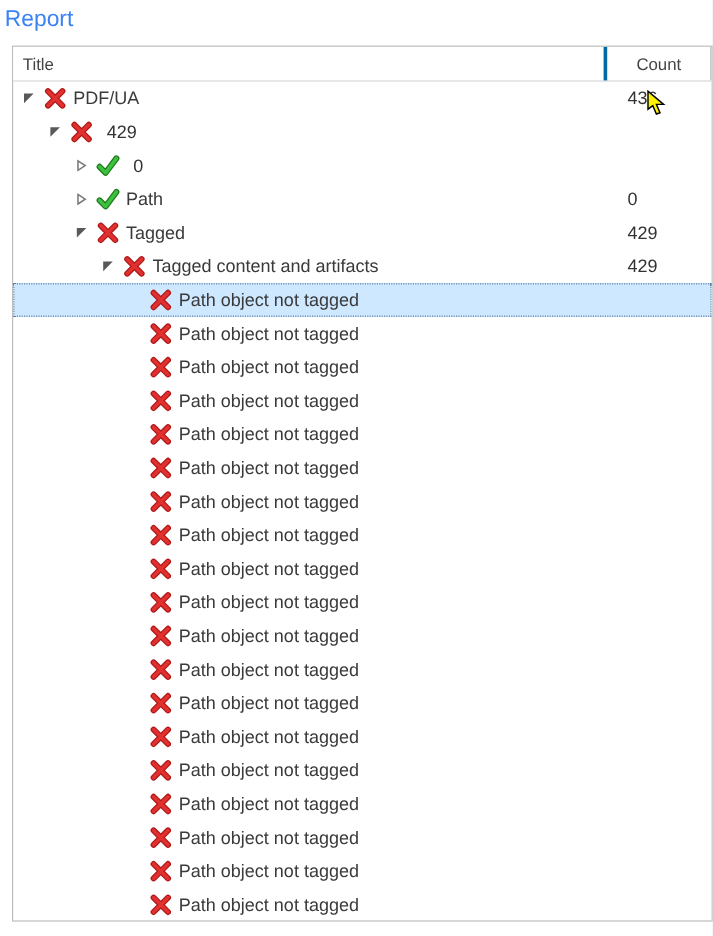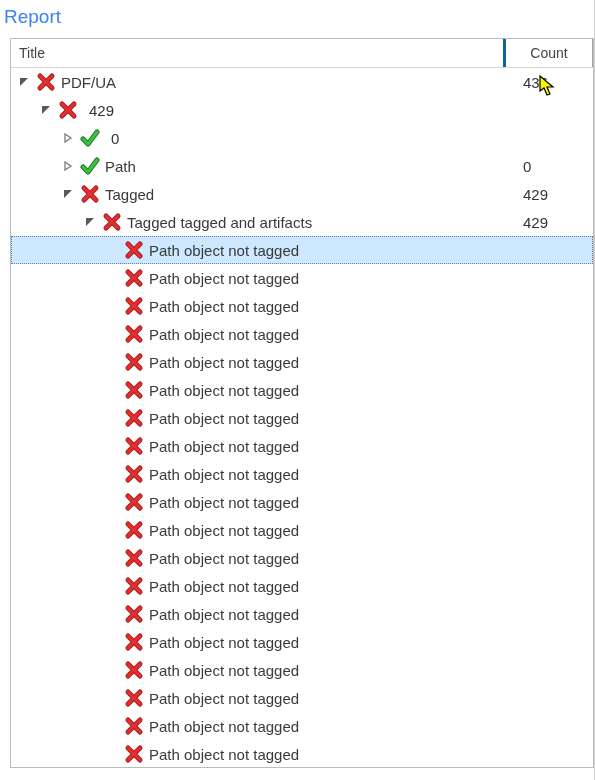--- a/index.html
+++ b/index.html
@@ -117,21 +117,21 @@
             <svg width="10" height="10" viewBox="0 0 10 10">
               <polygon points="1,1 9,1 1,9" fill="#595959"></polygon>
             </svg>
           </span>
           <span class="icon">
             <svg width="20" height="20" viewBox="0 0 20 20">
               <path d="M4 4 L16 16 M16 4 L4 16" stroke="#b01818" stroke-width="5" stroke-linecap="round"></path>
               <path d="M4 4 L16 16 M16 4 L4 16" stroke="#e03030" stroke-width="3" stroke-linecap="round"></path>
             </svg>
           </span>
-          <span class="label">Tagged tagged and artifacts</span>
+          <span class="label">Tagged content and artifacts</span>
           <span class="count">429</span>
         </div>
         <div class="row selected">
           <span class="indent" style="width: 96px;"></span>
           <span class="exp"></span>
           <span class="icon">
             <svg width="20" height="20" viewBox="0 0 20 20">
               <path d="M4 4 L16 16 M16 4 L4 16" stroke="#b01818" stroke-width="5" stroke-linecap="round"></path>
               <path d="M4 4 L16 16 M16 4 L4 16" stroke="#e03030" stroke-width="3" stroke-linecap="round"></path>
             </svg>

